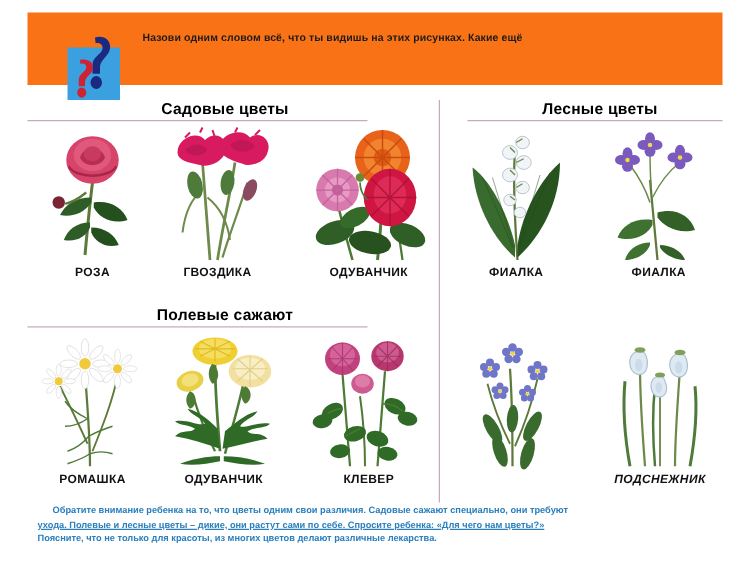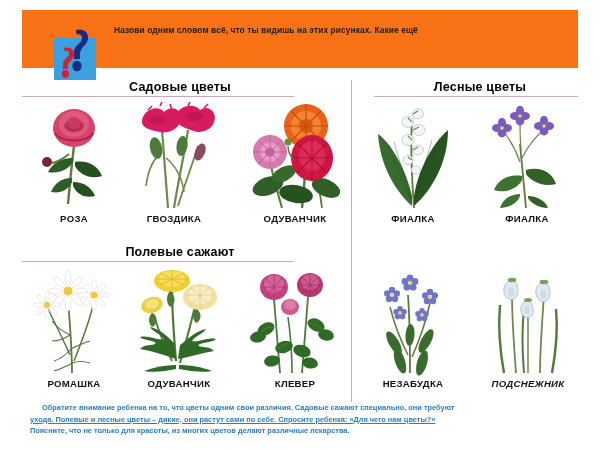--- a/index.html
+++ b/index.html
@@ -443,21 +443,20 @@
                 <circle cx="4" cy="-1.2" r="2.8"></circle>
               <circle cx="2.5" cy="3.4" r="2.8"></circle>
                 <circle cx="-2.5" cy="3.4" r="2.8"></circle>
               <circle cx="-4" cy="-1.2" r="2.8"></circle>
               <circle cx="0" cy="0" r="1.4" fill="#f2d23c"></circle>
             </g>
           </g>
         </g>
       </svg>
     </div>
-    <div class="cap">НЕЗАБУДКА</div>
   </div>
 
   <div class="cell" style="left:472px;top:265px;width:112px;font-style:italic;">
     <div class="art">
       <svg class="flower" width="104" height="112" viewBox="0 0 104 112">
         <path d="M40 108 C38 82 36 56 36 28" stroke="#6d8a4a" stroke-width="1.8" fill="none"></path>
         <path d="M64 108 C64 84 66 58 68 30" stroke="#6d8a4a" stroke-width="1.8" fill="none"></path>
         <path d="M52 108 C52 86 52 66 52 48" stroke="#6d8a4a" stroke-width="1.5" fill="none"></path>
         <path d="M28 108 C24 86 22 62 24 40" stroke="#4e7a3a" stroke-width="2.4" fill="none"></path>
         <path d="M76 108 C80 86 82 64 80 44" stroke="#4e7a3a" stroke-width="2.4" fill="none"></path>

